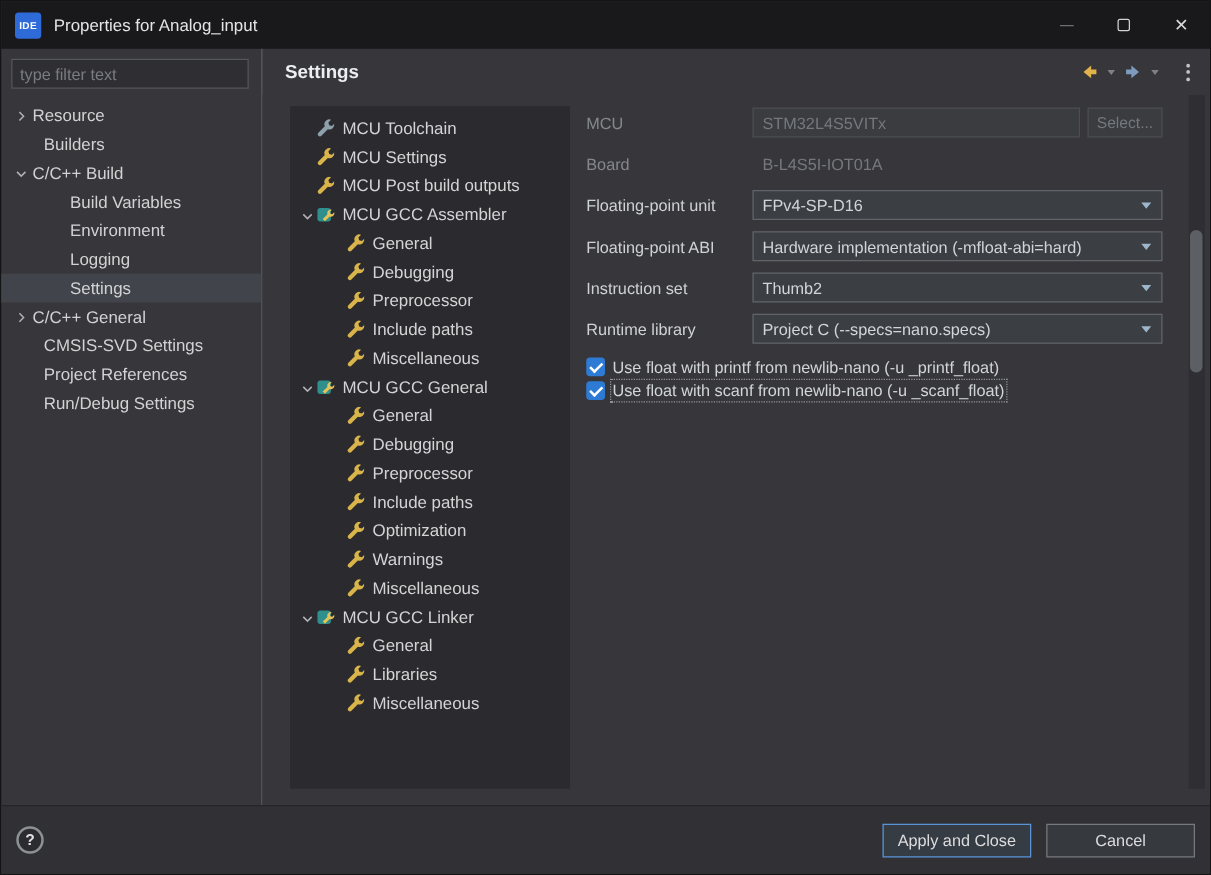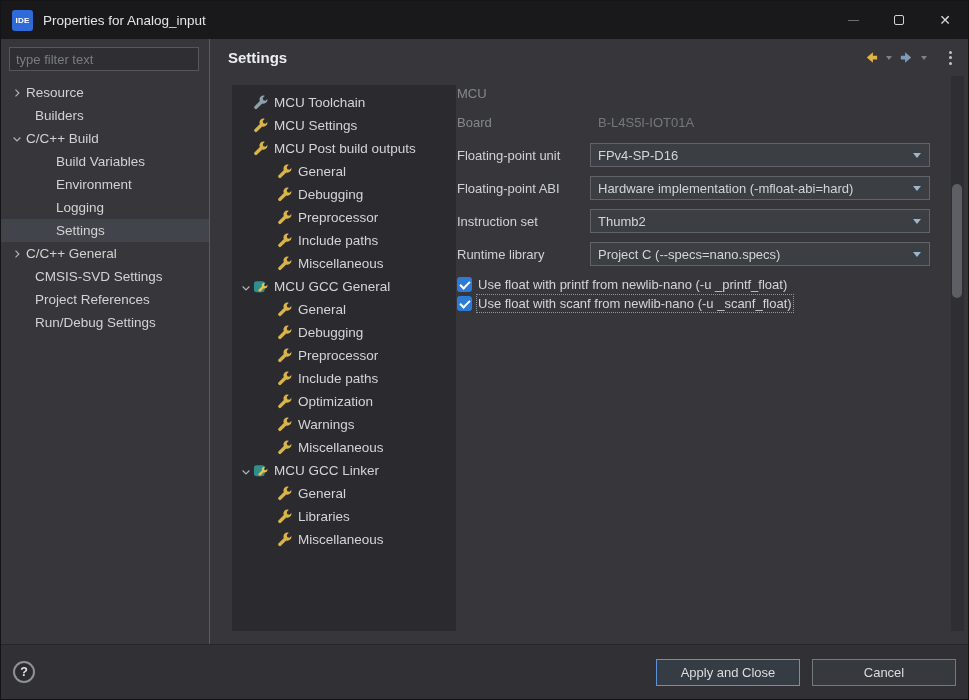--- a/index.html
+++ b/index.html
@@ -50,21 +50,21 @@
   .tr.l0 { padding-left:6px; }
   .tr.l0n { padding-left:21px; }
   .tr.l1 { padding-left:45px; }
   .tr .chv14 { width:15px; flex:0 0 15px; display:flex; justify-content:center; }
   .chv14 svg { width:12px; height:12px; }
   .tic { width:15px; height:15px; margin-right:6px; flex:0 0 15px; }
   .c-yellow { color:#d9b44a; }
   .c-gray { color:#8fa0ad; }
 
   
-  .form { position:absolute; left:247px; right:38px; top:10px; }
+  .form { position:absolute; left:259px; right:38px; top:10px; }
   .f-row { display:grid; grid-template-columns:133px 1fr; align-items:center; margin-bottom:9px; }
   .f-label { font-size:13px; color:#cfd2d5; }
   .f-label.dim { color:#84888c; }
   .mcu-ctrl { display:flex; gap:6px; }
   .field-disabled { flex:1; height:24px; background:#3a3c3f; border:1px solid #4a4d51; color:#74787c; font-size:13px; padding:0 7px; }
   .btn-select { flex:0 0 60px; height:24px; background:#3a3c3f; border:1px solid #4a4d51; color:#74787c; font-size:12.5px; }
   .board-val { color:#74787c; font-size:13px; padding-left:8px; height:24px; display:flex; align-items:center; }
   .dd { position:relative; height:24px; background:#3b3e42; border:1px solid #60646a; color:#d2d5d8; font-size:13px;
         display:flex; align-items:center; padding:0 24px 0 7px; cursor:default; overflow:hidden; white-space:nowrap; }
   .dd::after { content:""; position:absolute; right:8px; top:9px;
@@ -78,21 +78,21 @@
   .cb-label.focused { outline:1px dotted #8f9398; outline-offset:1px; }
 
   
   .scrollbar { position:absolute; right:4px; top:0; bottom:13px; width:13px; background:#2f2f33; }
   .scroll-thumb { position:absolute; left:1px; top:108px; width:10px; height:114px; background:#5c5f63; border-radius:5px; }
 
   
   .footer { flex:0 0 55px; background:#313135; border-top:1px solid #26262a; display:flex; align-items:center; padding:0 12px; }
   .help-btn { width:22px; height:22px; border-radius:50%; border:2px solid #8d9194; background:#2c2c30;
               color:#e2e2e4; font-size:12.5px; font-weight:bold; display:flex; align-items:center; justify-content:center; cursor:default; }
-  .btn { height:27px; width:144px; font-size:13px; color:#dcdcde; background:#36393e;
+  .btn { height:27px; width:119px; font-size:13px; color:#dcdcde; background:#36393e;
          display:flex; align-items:center; justify-content:center; cursor:default; }
   .btn.primary { margin-left:auto; border:1px solid #5b93d8; background:#363c44; }
   .btn.cancel { margin-left:12px; border:1px solid #75787c; }
 
   .defs { position:absolute; width:0; height:0; overflow:hidden; }
 </style>
 </head>
 <body>
 
 <svg class="defs" aria-hidden="true">
@@ -229,60 +229,30 @@
                 <use href="#icon-wrench"></use>
               </svg>
             <span>MCU Settings</span>
           </div>
           <div class="tr l0n">
             <svg class="tic c-yellow">
                 <use href="#icon-wrench"></use>
               </svg>
             <span>MCU Post build outputs</span>
           </div>
-          <div class="tr l1">
-            <svg class="tic c-yellow">
-                <use href="#icon-wrench"></use>
-              </svg>
-            <span>General</span>
-          </div>
-          <div class="tr l1">
-            <svg class="tic c-yellow">
-                <use href="#icon-wrench"></use>
-              </svg>
-            <span>Debugging</span>
-          </div>
-          <div class="tr l1">
-            <svg class="tic c-yellow">
-                <use href="#icon-wrench"></use>
-              </svg>
-            <span>Preprocessor</span>
-          </div>
-          <div class="tr l1">
-            <svg class="tic c-yellow">
-                <use href="#icon-wrench"></use>
-              </svg>
-            <span>Include paths</span>
-          </div>
-          <div class="tr l1">
-            <svg class="tic c-yellow">
-                <use href="#icon-wrench"></use>
-              </svg>
-            <span>Miscellaneous</span>
-          </div>
           <div class="tr l0">
             <span class="chv14">
                 <svg>
                   <use href="#chev-down"></use>
                 </svg>
               </span>
             <svg class="tic">
                 <use href="#icon-toolgroup"></use>
               </svg>
-            <span>MCU GCC General</span>
+            <span>MCU GCC Assembler</span>
           </div>
           <div class="tr l1">
             <svg class="tic c-yellow">
                 <use href="#icon-wrench"></use>
               </svg>
             <span>General</span>
           </div>
           <div class="tr l1">
             <svg class="tic c-yellow">
                 <use href="#icon-wrench"></use>
@@ -293,48 +263,89 @@
             <svg class="tic c-yellow">
                 <use href="#icon-wrench"></use>
               </svg>
             <span>Preprocessor</span>
           </div>
           <div class="tr l1">
             <svg class="tic c-yellow">
                 <use href="#icon-wrench"></use>
               </svg>
             <span>Include paths</span>
-          </div>
-          <div class="tr l1">
-            <svg class="tic c-yellow">
-                <use href="#icon-wrench"></use>
-              </svg>
-            <span>Optimization</span>
-          </div>
-          <div class="tr l1">
-            <svg class="tic c-yellow">
-                <use href="#icon-wrench"></use>
-              </svg>
-            <span>Warnings</span>
           </div>
           <div class="tr l1">
             <svg class="tic c-yellow">
                 <use href="#icon-wrench"></use>
               </svg>
             <span>Miscellaneous</span>
           </div>
           <div class="tr l0">
             <span class="chv14">
                 <svg>
                   <use href="#chev-down"></use>
                 </svg>
               </span>
             <svg class="tic">
                 <use href="#icon-toolgroup"></use>
               </svg>
+            <span>MCU GCC General</span>
+          </div>
+          <div class="tr l1">
+            <svg class="tic c-yellow">
+                <use href="#icon-wrench"></use>
+              </svg>
+            <span>General</span>
+          </div>
+          <div class="tr l1">
+            <svg class="tic c-yellow">
+                <use href="#icon-wrench"></use>
+              </svg>
+            <span>Debugging</span>
+          </div>
+          <div class="tr l1">
+            <svg class="tic c-yellow">
+                <use href="#icon-wrench"></use>
+              </svg>
+            <span>Preprocessor</span>
+          </div>
+          <div class="tr l1">
+            <svg class="tic c-yellow">
+                <use href="#icon-wrench"></use>
+              </svg>
+            <span>Include paths</span>
+          </div>
+          <div class="tr l1">
+            <svg class="tic c-yellow">
+                <use href="#icon-wrench"></use>
+              </svg>
+            <span>Optimization</span>
+          </div>
+          <div class="tr l1">
+            <svg class="tic c-yellow">
+                <use href="#icon-wrench"></use>
+              </svg>
+            <span>Warnings</span>
+          </div>
+          <div class="tr l1">
+            <svg class="tic c-yellow">
+                <use href="#icon-wrench"></use>
+              </svg>
+            <span>Miscellaneous</span>
+          </div>
+          <div class="tr l0">
+            <span class="chv14">
+                <svg>
+                  <use href="#chev-down"></use>
+                </svg>
+              </span>
+            <svg class="tic">
+                <use href="#icon-toolgroup"></use>
+              </svg>
             <span>MCU GCC Linker</span>
           </div>
           <div class="tr l1">
             <svg class="tic c-yellow">
                 <use href="#icon-wrench"></use>
               </svg>
             <span>General</span>
           </div>
           <div class="tr l1">
             <svg class="tic c-yellow">
@@ -346,20 +357,24 @@
             <svg class="tic c-yellow">
                 <use href="#icon-wrench"></use>
               </svg>
             <span>Miscellaneous</span>
           </div>
         </div>
 
         <div class="form">
           <div class="f-row">
             <span class="f-label dim">MCU</span>
+            <div class="mcu-ctrl">
+              <input class="field-disabled" disabled="" value="STM32L4S5VITx" style="">
+              <button class="btn-select" disabled="">Select...</button>
+            </div>
           </div>
           <div class="f-row">
             <span class="f-label dim">Board</span>
             <div class="board-val">B-L4S5I-IOT01A</div>
           </div>
           <div class="f-row">
             <span class="f-label">Floating-point unit</span>
             <div class="dd">
               <span>FPv4-SP-D16</span>
             </div>

